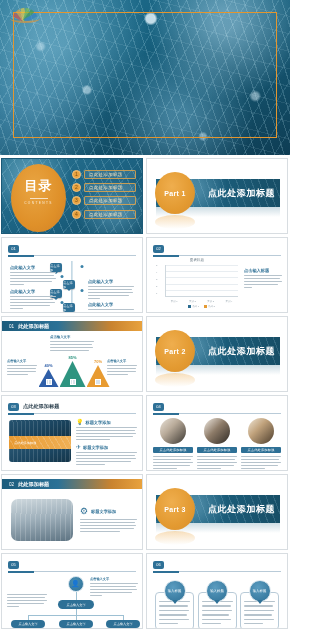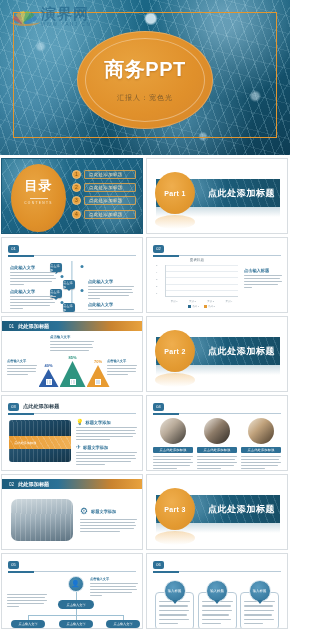--- a/index.html
+++ b/index.html
@@ -290,30 +290,22 @@
     <div class="wm">
       <div class="fan">
         <i></i>
           <i></i>
           <i></i>
           <i></i>
           <i></i>
           <i></i>
           <u></u>
       </div>
-      <div class="wm-txt">
-        <span class="wm-cn">演界网</span>
-        <span class="wm-en">WWW.YANJ.CN</span>
-      </div>
-    </div>
-
-    <div class="oval">
-      <div class="hero-title">商务PPT</div>
-      <div class="hero-sub">汇报人：宽色光</div>
-    </div>
+    </div>
+
   </div>
 
   <div class="grid">
 
     <div class="slide dark cat">
       <div class="splash2"></div>
       <div class="cat-oval">
         <div class="t">目录</div>
         <div class="u"></div>
         <div class="e">CONTENTS</div>

